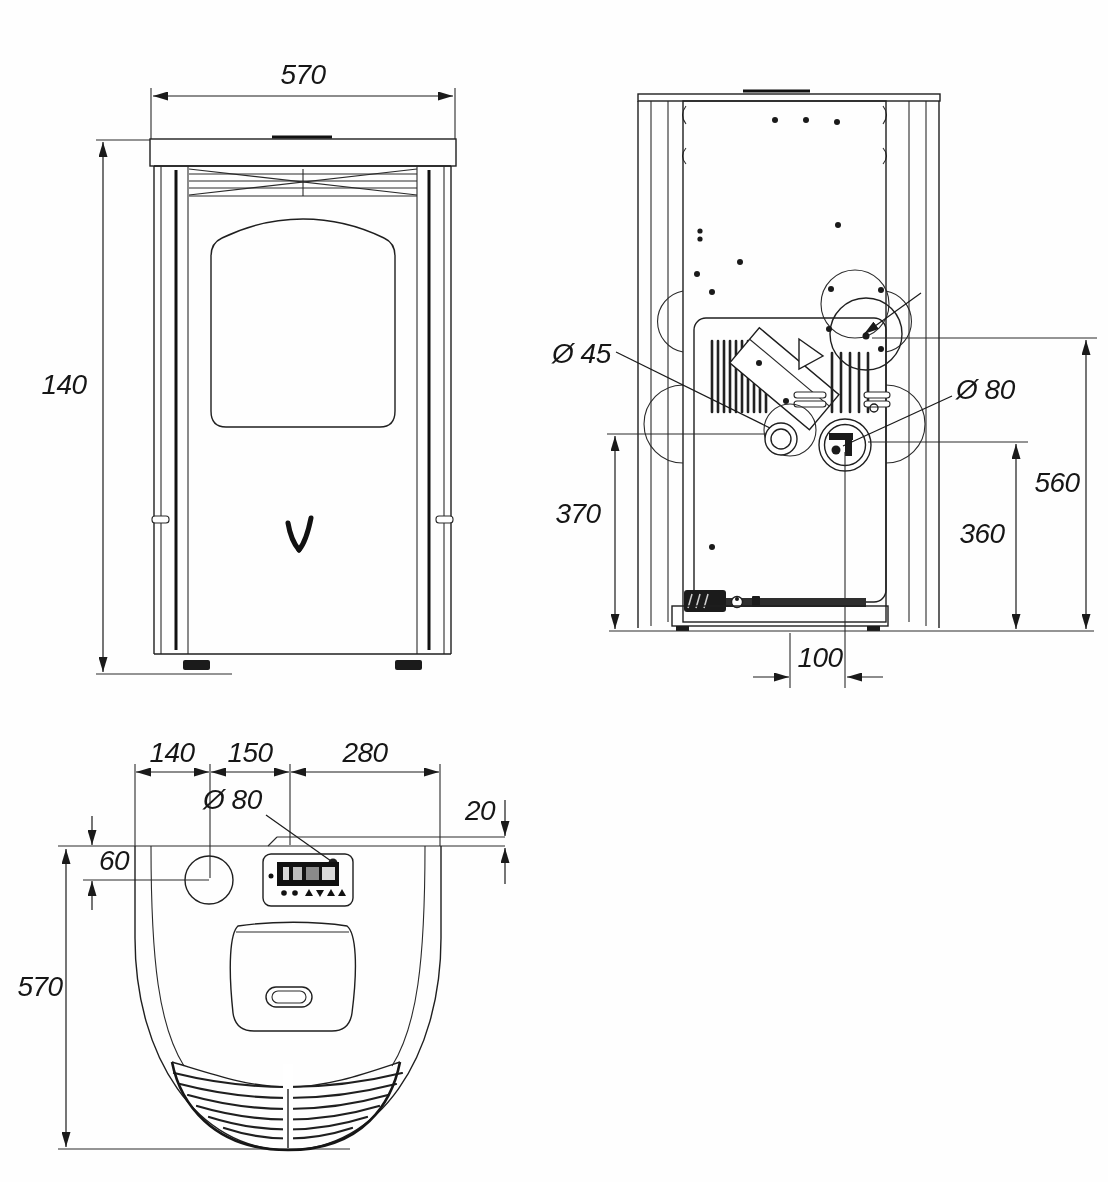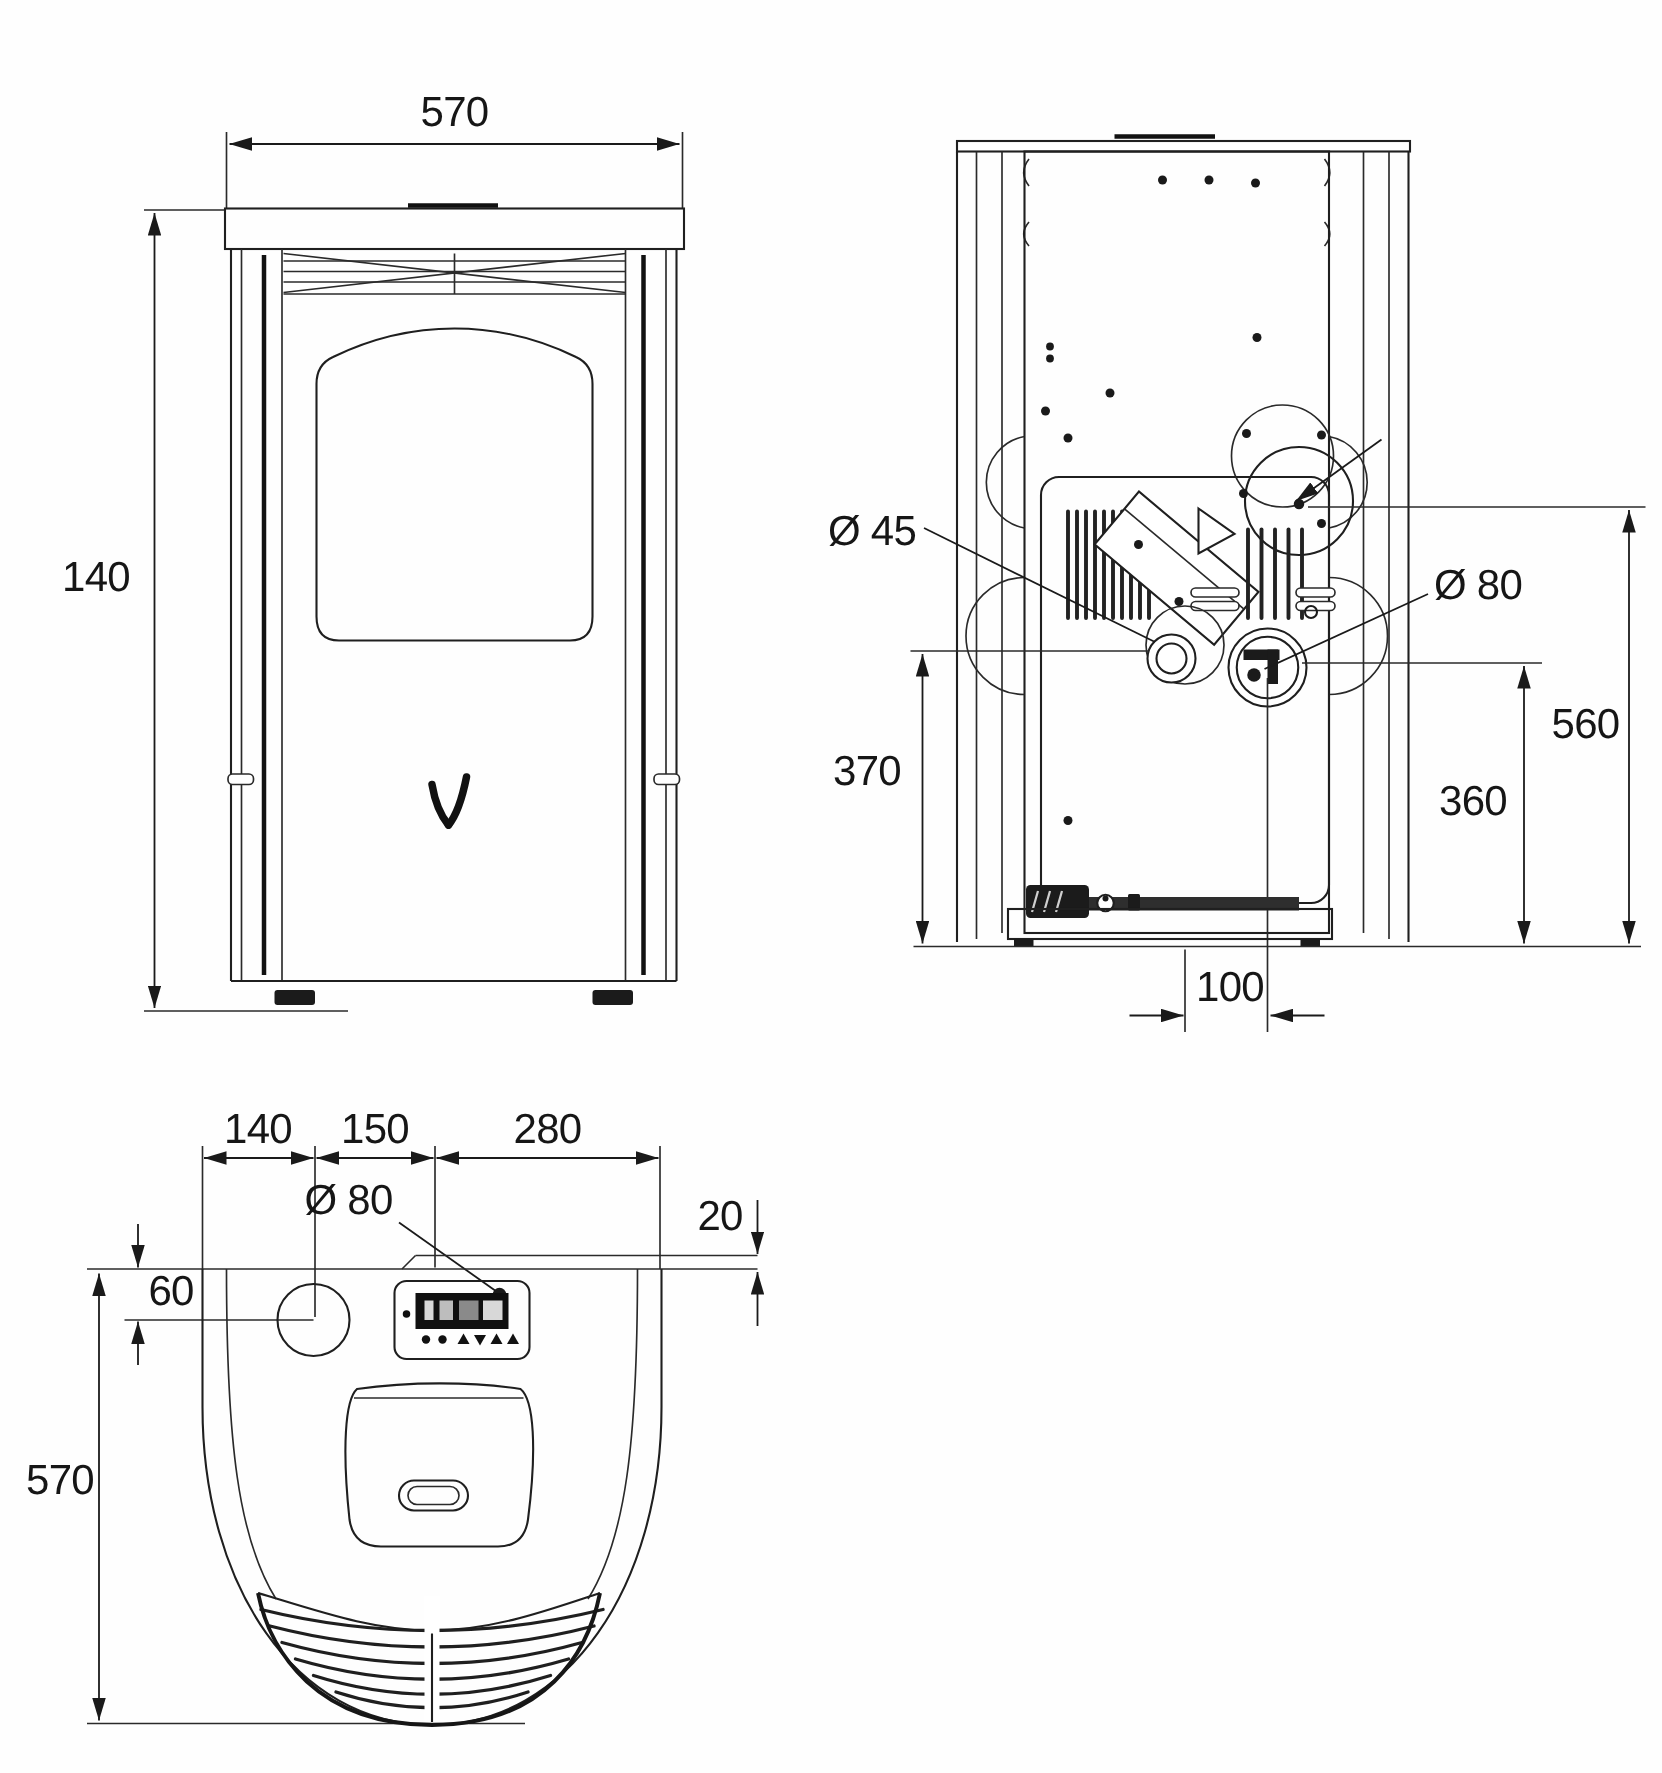--- a/index.html
+++ b/index.html
@@ -1,16 +1,16 @@
 <!DOCTYPE html>
 <html><head>
 <meta charset="utf-8">
 <style>
   html,body{margin:0;padding:0;background:#ffffff;}
-  .page{width:1108px;height:1182px;position:relative;background:#fefefe;overflow:hidden;}
+  .page{width:1108px;height:1182px;position:relative;background:#fefefe;overflow:hidden;font-style:italic;}
   svg{display:block;}
   .dim-text{font-family:"Liberation Sans",sans-serif;font-size:28px;fill:#161616;letter-spacing:-0.5px;}
   .ln{stroke:#1f1f1f;stroke-width:1.4;fill:none;}
   .thin{stroke:#2a2a2a;stroke-width:1.1;fill:none;}
   .thick{stroke:#111;stroke-width:3;fill:none;}
   .dim{stroke:#1a1a1a;stroke-width:1.2;fill:none;}
   .fillw{fill:#ffffff;}
   .dark{fill:#1b1b1b;stroke:none;}
 </style>
 </head>

